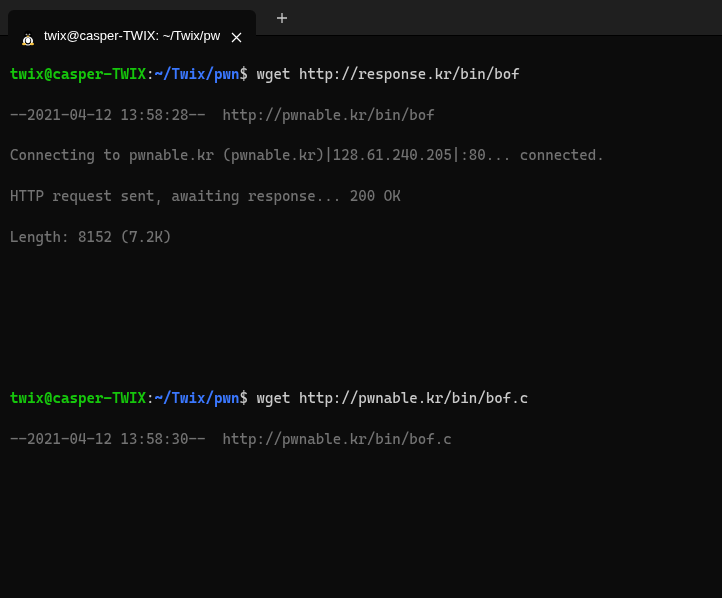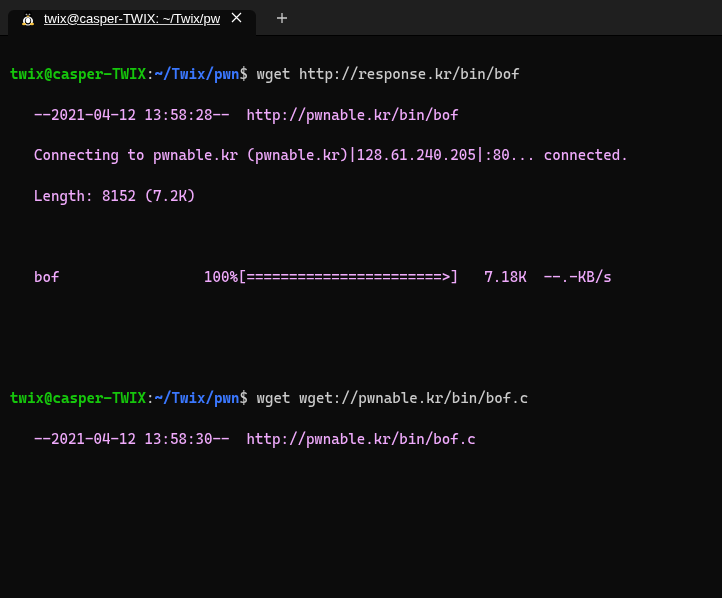--- a/index.html
+++ b/index.html
@@ -19,30 +19,29 @@
     }
     .titlebar {
       height: 36px;
       background: #1f1f1f;
       display: flex;
       align-items: center;
       border-bottom: 1px solid #000;
     }
     .tab {
       display: flex;
-      align-items: flex-start;
+      align-items: flex-end;
       background: #0c0c0c;
       height: 36px;
       padding: 0 12px;
       gap: 8px;
       min-width: 240px;
       border-radius: 6px 6px 0 0;
       margin-left: 8px;
       margin-top: 20px;
-      text-decoration: underline;
     }
     .tab-icon {
       width: 16px;
       height: 16px;
       display: flex;
       align-items: center;
       justify-content: center;
     }
     .tab-title {
       color: #ffffff;
@@ -81,21 +80,21 @@
       font-family: 'Cascadia Mono', 'Consolas', monospace;
     }
     .line {
       min-height: 20px;
     }
     .user { color: #16c60c; font-weight: bold; text-align: center; }
     .colon { color: #cccccc; }
     .path { color: #3b78ff; font-weight: bold; margin-top: 27px; }
     .dollar { color: #cccccc; }
     .cmd { color: #cccccc; }
-    .output { color: #f0abfc; margin-left: 24px; }
+    .output { color: #737373; }
     .empty { height: 20px; }
   </style>
 </head>
 <body>
 
 <div class="titlebar">
   <div class="tab">
     <span class="tab-icon">
       <svg viewBox="0 0 16 16" width="16" height="16">
         <ellipse cx="8" cy="5" rx="4" ry="4.5" fill="#000"></ellipse>
@@ -122,26 +121,26 @@
     <svg width="12" height="12" viewBox="0 0 12 12">
         <path d="M6 1 V11 M1 6 H11" stroke="#ccc" stroke-width="1.3"></path>
       </svg>
   </div>
 </div>
 
 <div class="terminal">
 <div class="line"><span class="user">twix@casper-TWIX</span><span class="colon">:</span><span class="path">~/Twix/pwn</span><span class="dollar">$</span> <span class="cmd">wget http://response.kr/bin/bof</span></div>
 <div class="line output">--2021-04-12 13:58:28--  http://pwnable.kr/bin/bof</div>
 <div class="line output">Connecting to pwnable.kr (pwnable.kr)|128.61.240.205|:80... connected.</div>
+<div class="line output">HTTP request sent, awaiting response... 200 OK</div>
 <div class="line output">Length: 8152 (7.2K)</div>
 <div class="empty"></div>
-<div class="line output">bof                 100%[=======================&gt;]   7.18K  --.-KB/s</div>
 <div class="empty"></div>
 <div class="empty"></div>
-<div class="line"><span class="user">twix@casper-TWIX</span><span class="colon">:</span><span class="path">~/Twix/pwn</span><span class="dollar">$</span> <span class="cmd">wget wget://pwnable.kr/bin/bof.c</span></div>
+<div class="line"><span class="user">twix@casper-TWIX</span><span class="colon">:</span><span class="path">~/Twix/pwn</span><span class="dollar">$</span> <span class="cmd">wget http://pwnable.kr/bin/bof.c</span></div>
 <div class="line output">--2021-04-12 13:58:30--  http://pwnable.kr/bin/bof.c</div>
 
 
 
 
 
 
 
 
 

